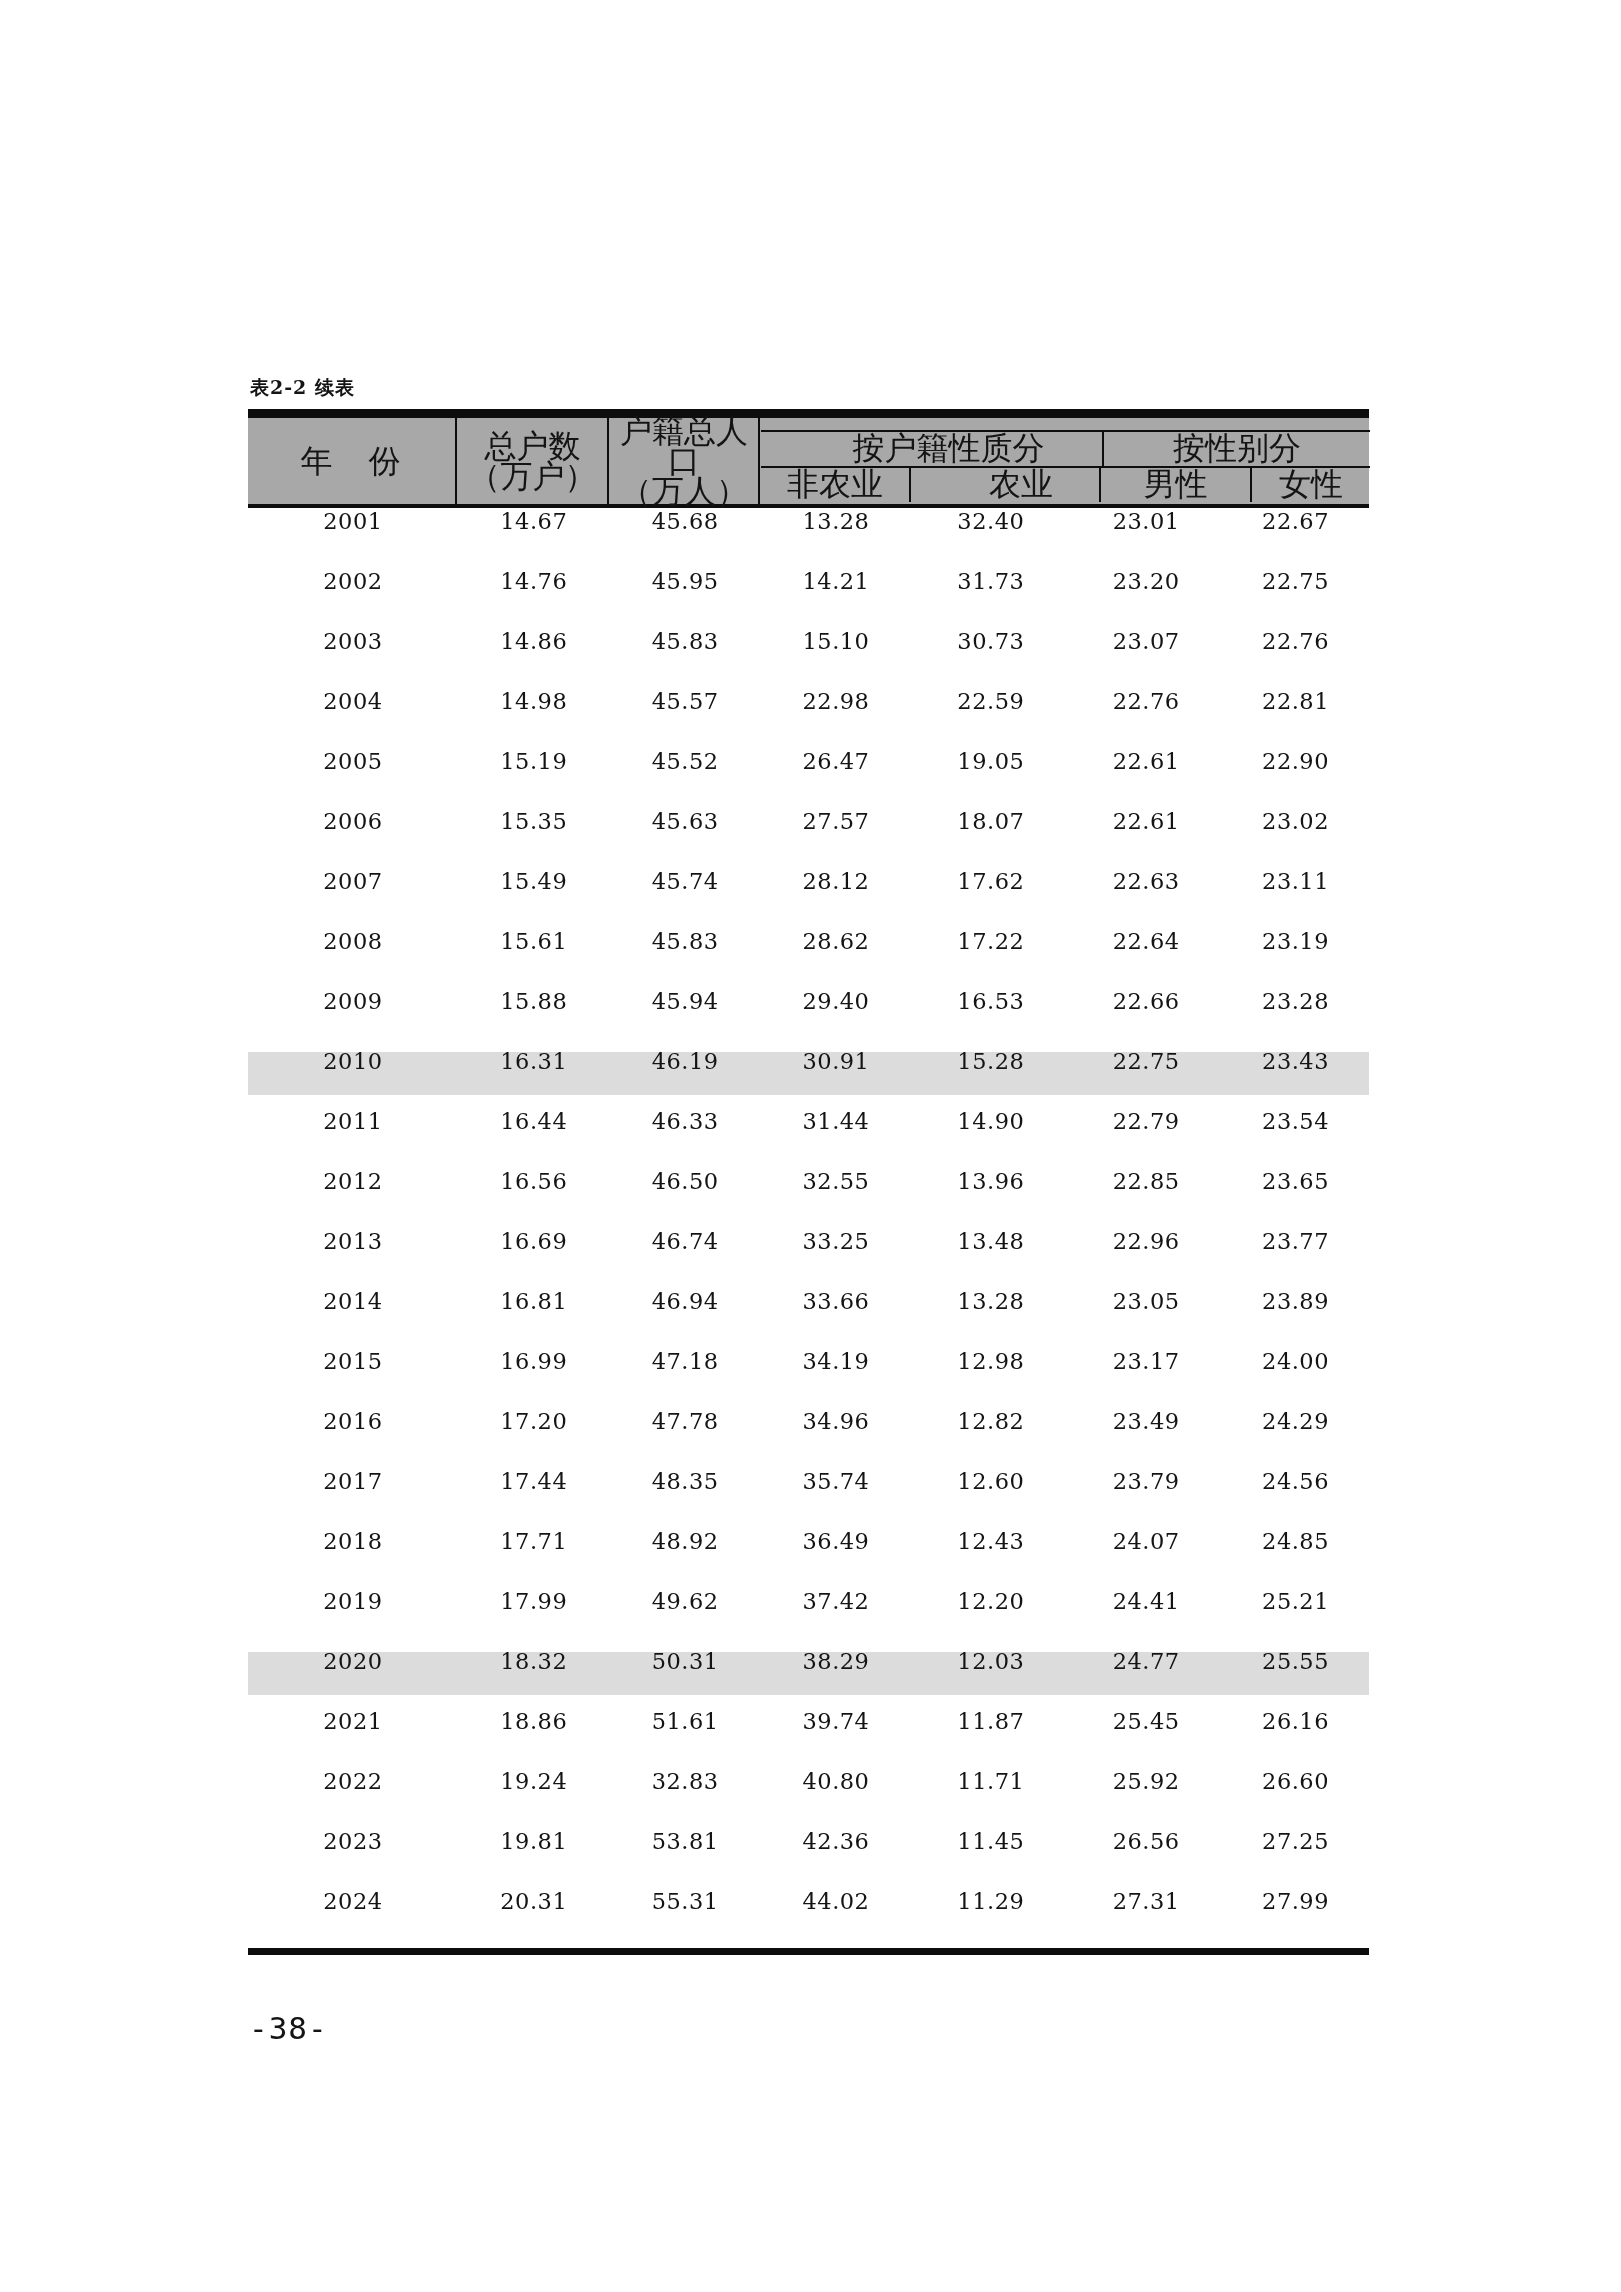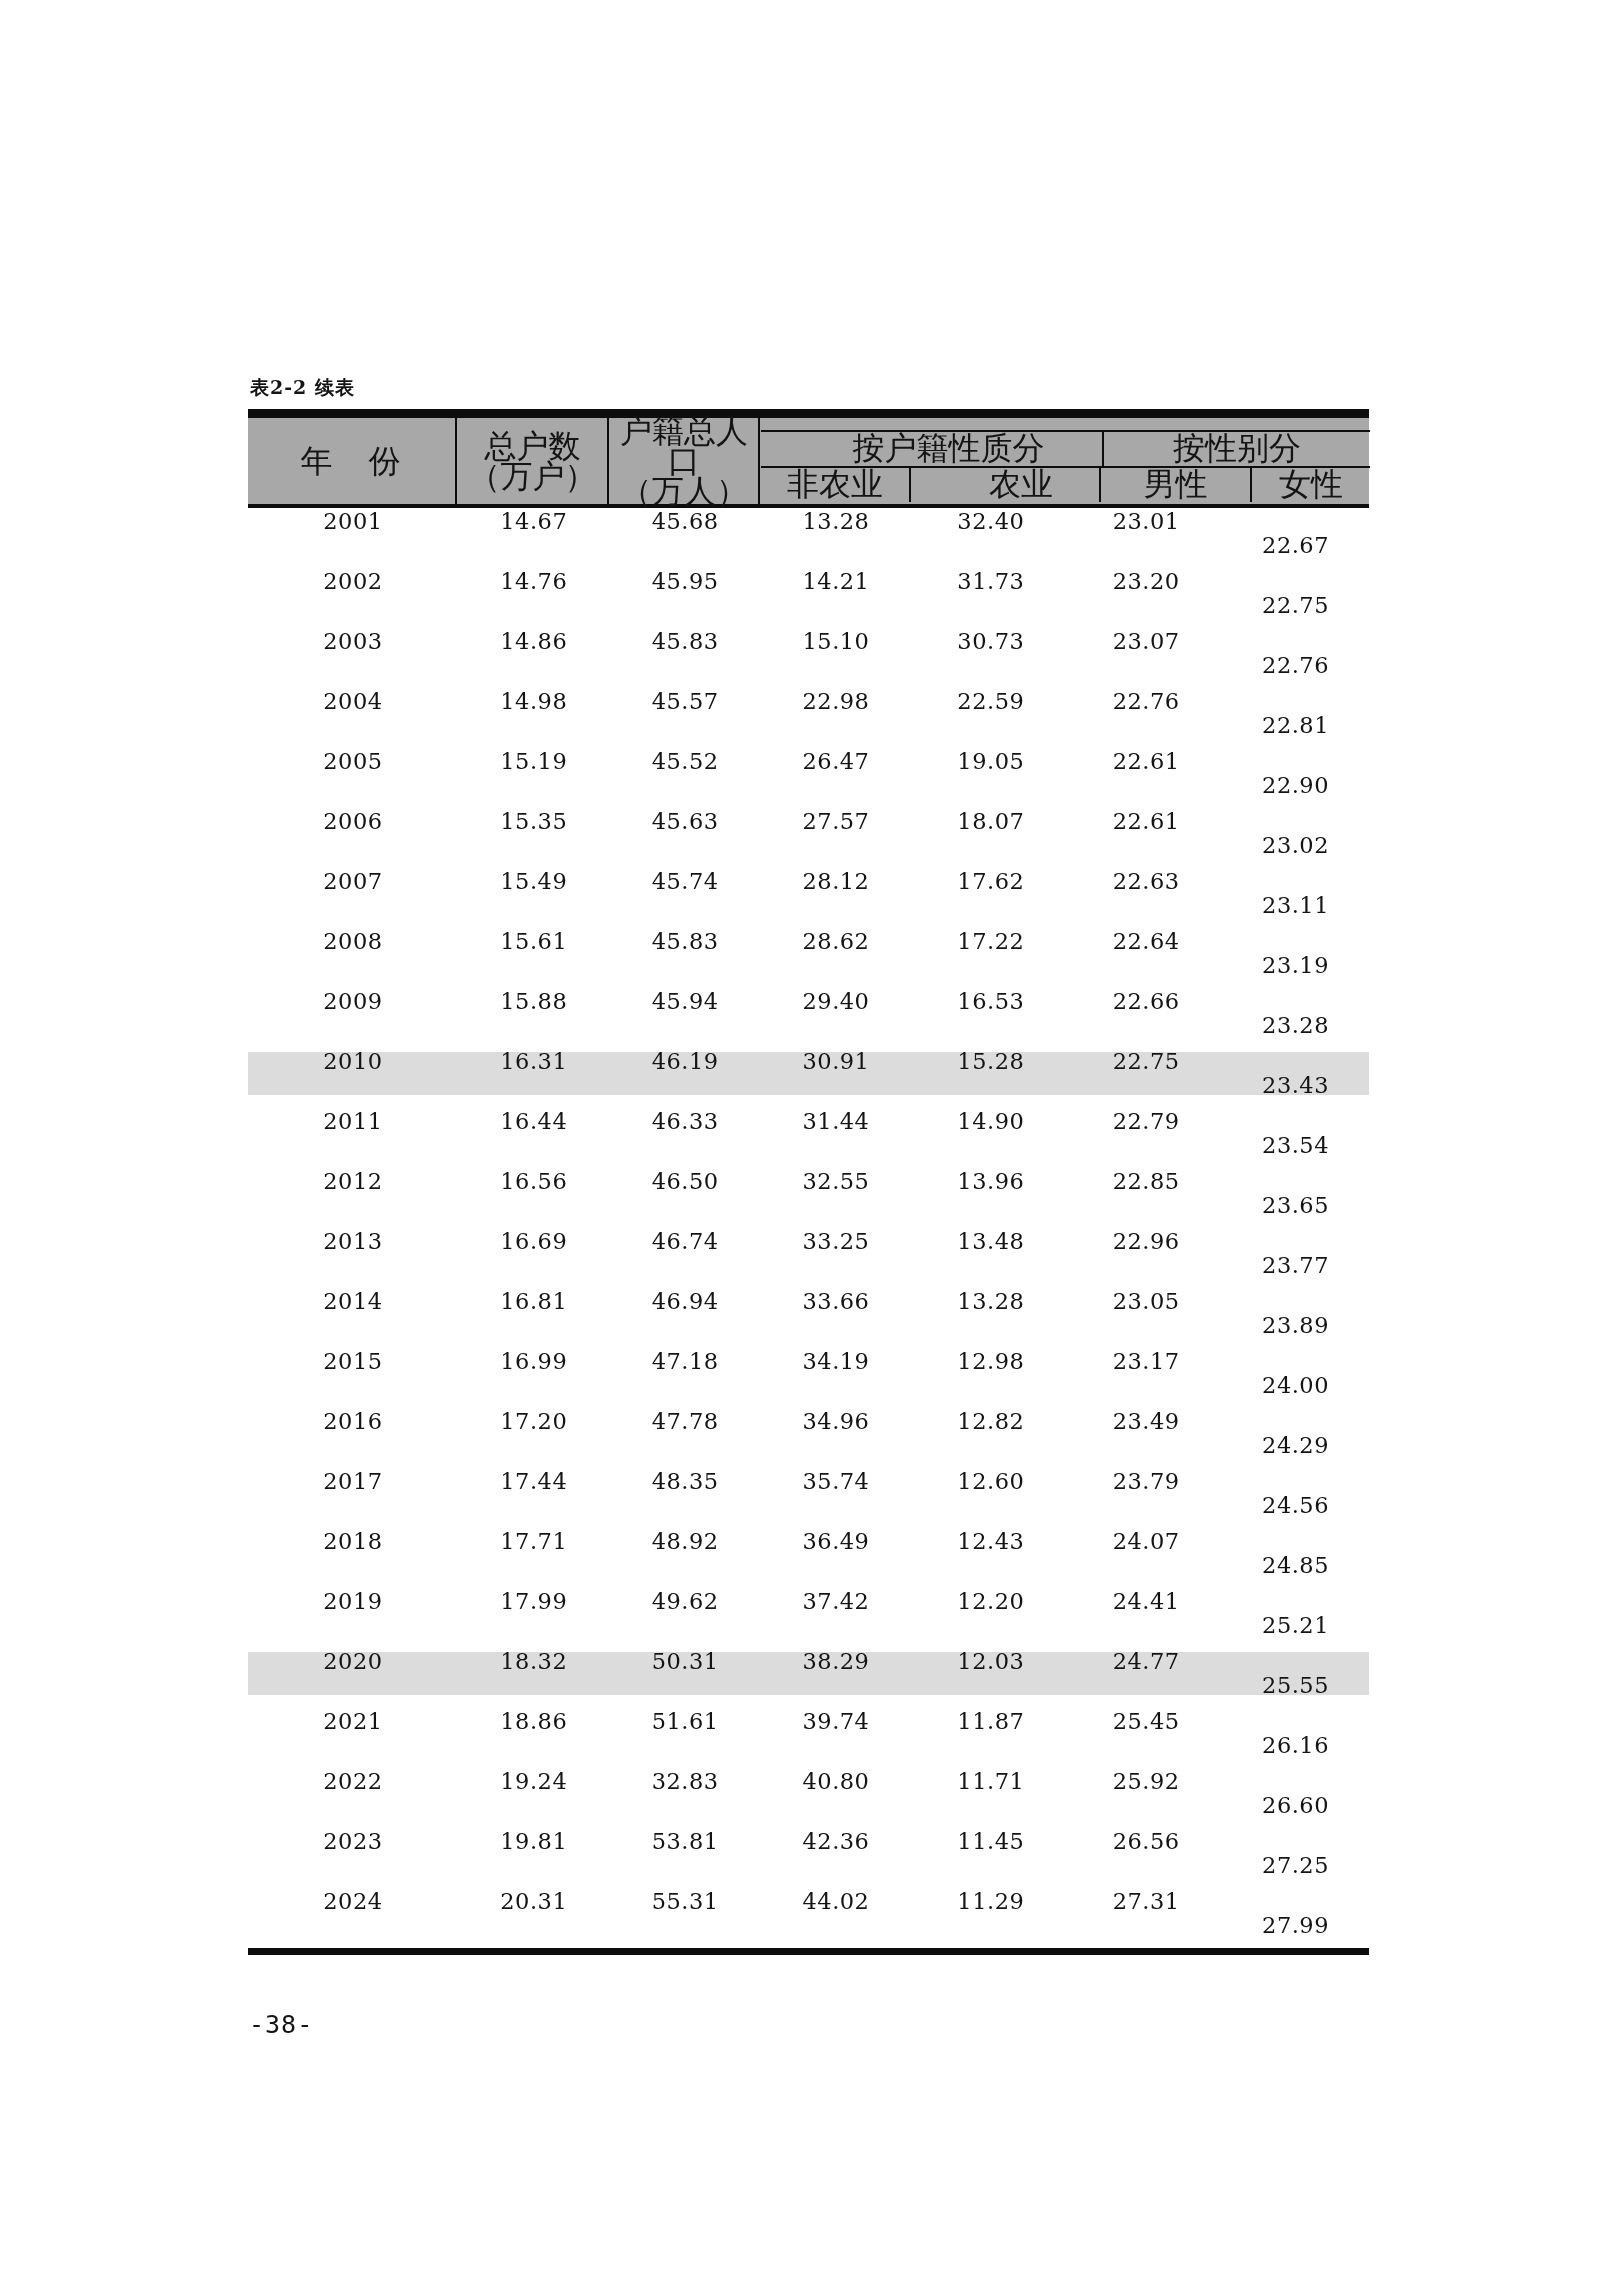--- a/index.html
+++ b/index.html
@@ -61,26 +61,26 @@
   }
   .tcell{
     text-align:center;font-size:22.5px;letter-spacing:0.5px;
   }
   .tcell.c0{width:210px;}
   .tcell.c1{width:152px;}
   .tcell.c2{width:151px;}
   .tcell.c3{width:151px;}
   .tcell.c4{width:159px;}
   .tcell.c5{width:152px;}
-  .tcell.c6{width:147px;margin-top:24px;}
+  .tcell.c6{width:147px;}
   .bottom-rule{height:6.9px;background:#0d0d0d;}
   .page-number{
     position:absolute;left:249px;top:2010px;
     font-family:"DejaVu Sans Mono","Liberation Mono",monospace;
-    font-size:25px;letter-spacing:1px;
+    font-size:31px;letter-spacing:1px;
   }
 </style>
 </head>
 <body>
 
 <div class="page">
 
   <div class="doc-title">表2-2 续表</div>
 
   <div class="stat-table">

